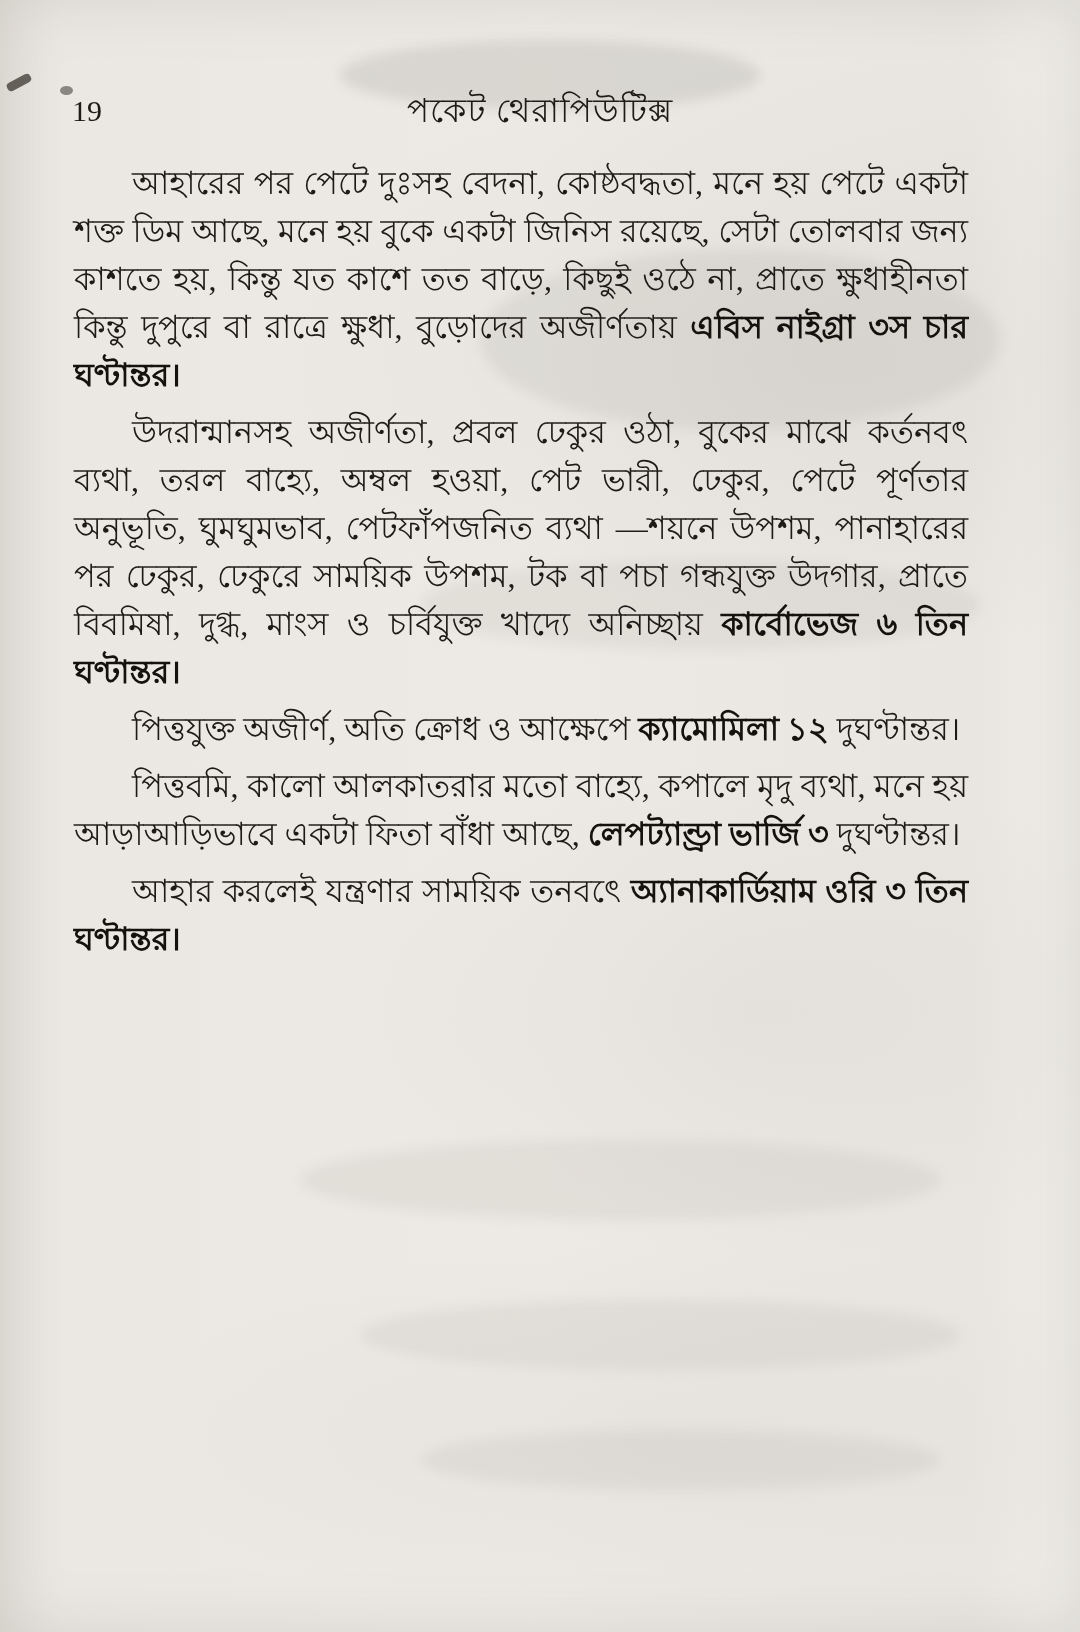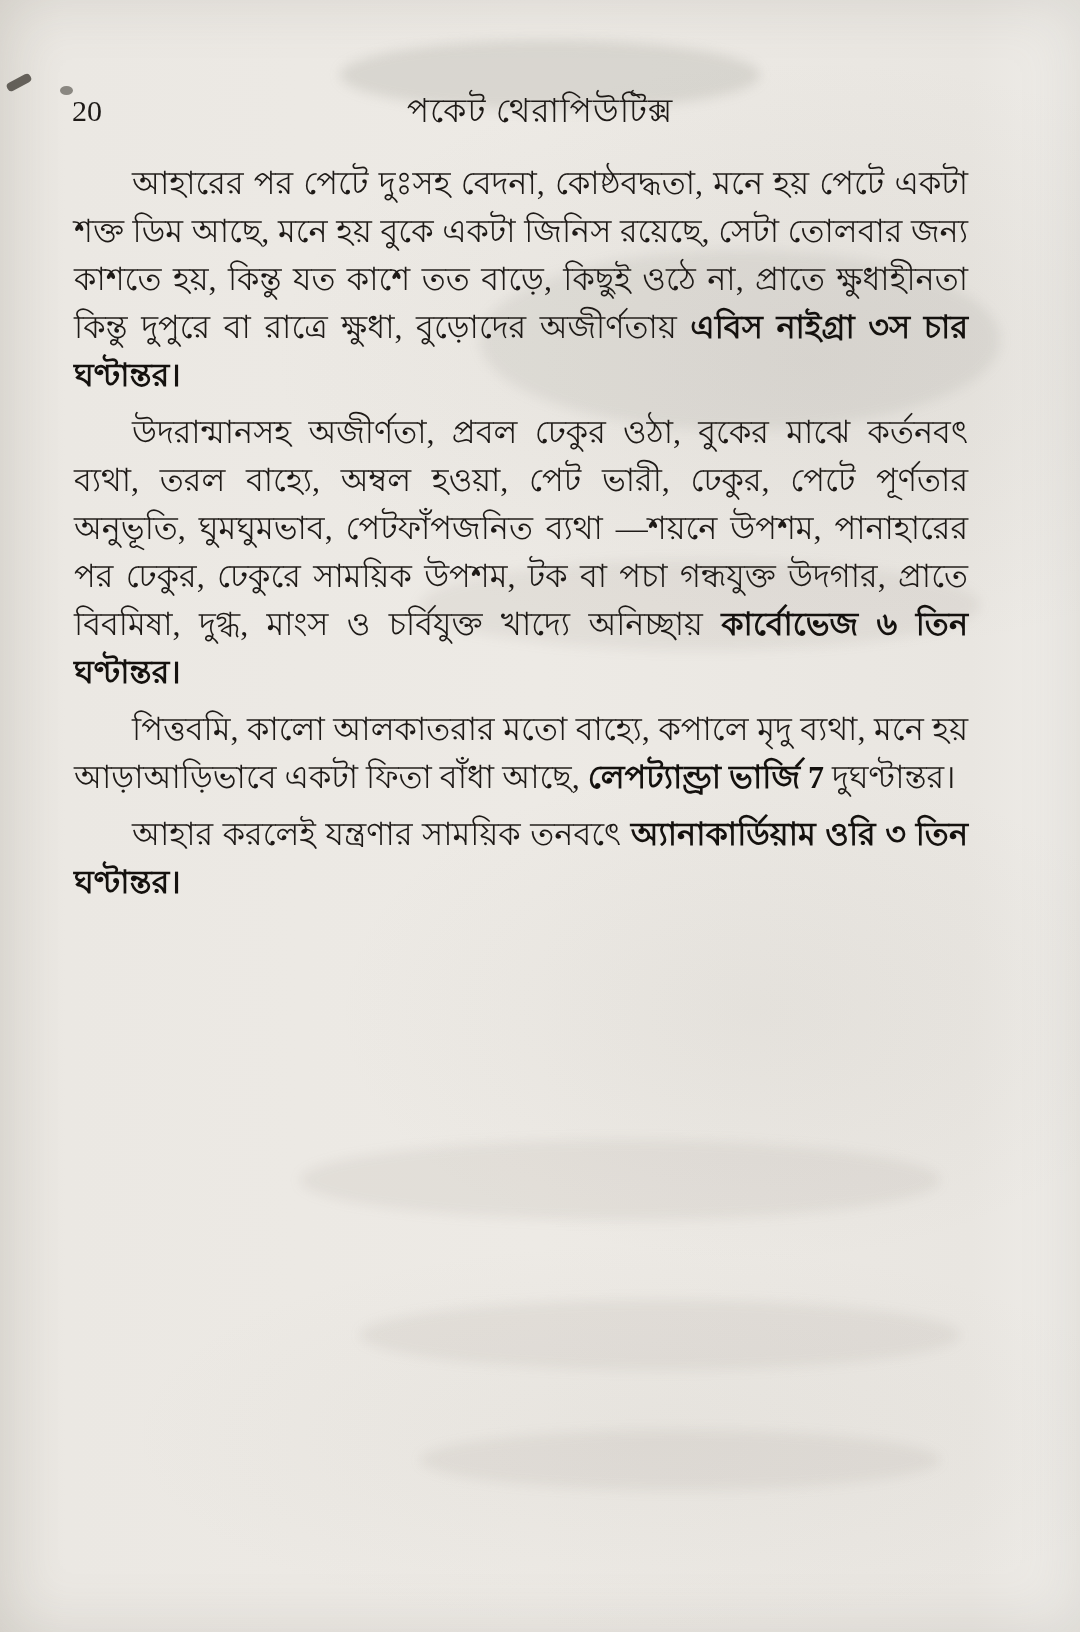--- a/index.html
+++ b/index.html
@@ -58,23 +58,24 @@
   <div class="bleed b1"></div>
   <div class="bleed b2"></div>
   <div class="bleed b3"></div>
   <div class="bleed b4"></div>
   <div class="bleed b5"></div>
   <div class="bleed b6"></div>
   <div class="speck"></div>
   <div class="speck2"></div>
 
   <div class="page-header">
-    <span class="page-number">20</span>
+    <span class="page-number">19</span>
     <span class="page-title">পকেট থেরাপিউটিক্স</span>
   </div>
 
   <div class="page-body">
       <p><span>আহারের পর পেটে দুঃসহ বেদনা, কোষ্ঠবদ্ধতা, মনে হয় পেটে একটা শক্ত ডিম আছে, মনে হয় বুকে একটা জিনিস রয়েছে, সেটা তোলবার জন্য কাশতে হয়, কিন্তু যত কাশে তত বাড়ে, কিছুই ওঠে না, প্রাতে ক্ষুধাহীনতা কিন্তু দুপুরে বা রাত্রে ক্ষুধা, বুড়োদের অজীর্ণতায় </span><span class="b">এবিস নাইগ্রা ৩স চার ঘণ্টান্তর।</span></p>
       <p><span>উদরান্মানসহ অজীর্ণতা, প্রবল ঢেকুর ওঠা, বুকের মাঝে কর্তনবৎ ব্যথা, তরল বাহ্যে, অম্বল হওয়া, পেট ভারী, ঢেকুর, পেটে পূর্ণতার অনুভূতি, ঘুমঘুমভাব, পেটফাঁপজনিত ব্যথা —শয়নে উপশম, পানাহারের পর ঢেকুর, ঢেকুরে সাময়িক উপশম, টক বা পচা গন্ধযুক্ত উদগার, প্রাতে বিবমিষা, দুগ্ধ, মাংস ও চর্বিযুক্ত খাদ্যে অনিচ্ছায় </span><span class="b">কার্বোভেজ ৬ তিন ঘণ্টান্তর।</span></p>
-      <p><span>পিত্তবমি, কালো আলকাতরার মতো বাহ্যে, কপালে মৃদু ব্যথা, মনে হয় আড়াআড়িভাবে একটা ফিতা বাঁধা আছে, </span><span class="b">লেপট্যাণ্ড্রা ভার্জি 7</span><span> দুঘণ্টান্তর।</span></p>
+      <p><span>পিত্তযুক্ত অজীর্ণ, অতি ক্রোধ ও আক্ষেপে </span><span class="b">ক্যামোমিলা ১২</span><span> দুঘণ্টান্তর।</span></p>
+      <p><span>পিত্তবমি, কালো আলকাতরার মতো বাহ্যে, কপালে মৃদু ব্যথা, মনে হয় আড়াআড়িভাবে একটা ফিতা বাঁধা আছে, </span><span class="b">লেপট্যাণ্ড্রা ভার্জি ৩</span><span> দুঘণ্টান্তর।</span></p>
       <p><span>আহার করলেই যন্ত্রণার সাময়িক তনবৎে </span><span class="b">অ্যানাকার্ডিয়াম ওরি ৩ তিন ঘণ্টান্তর।</span></p>
     </div>
 </div>
 
 </body></html>

